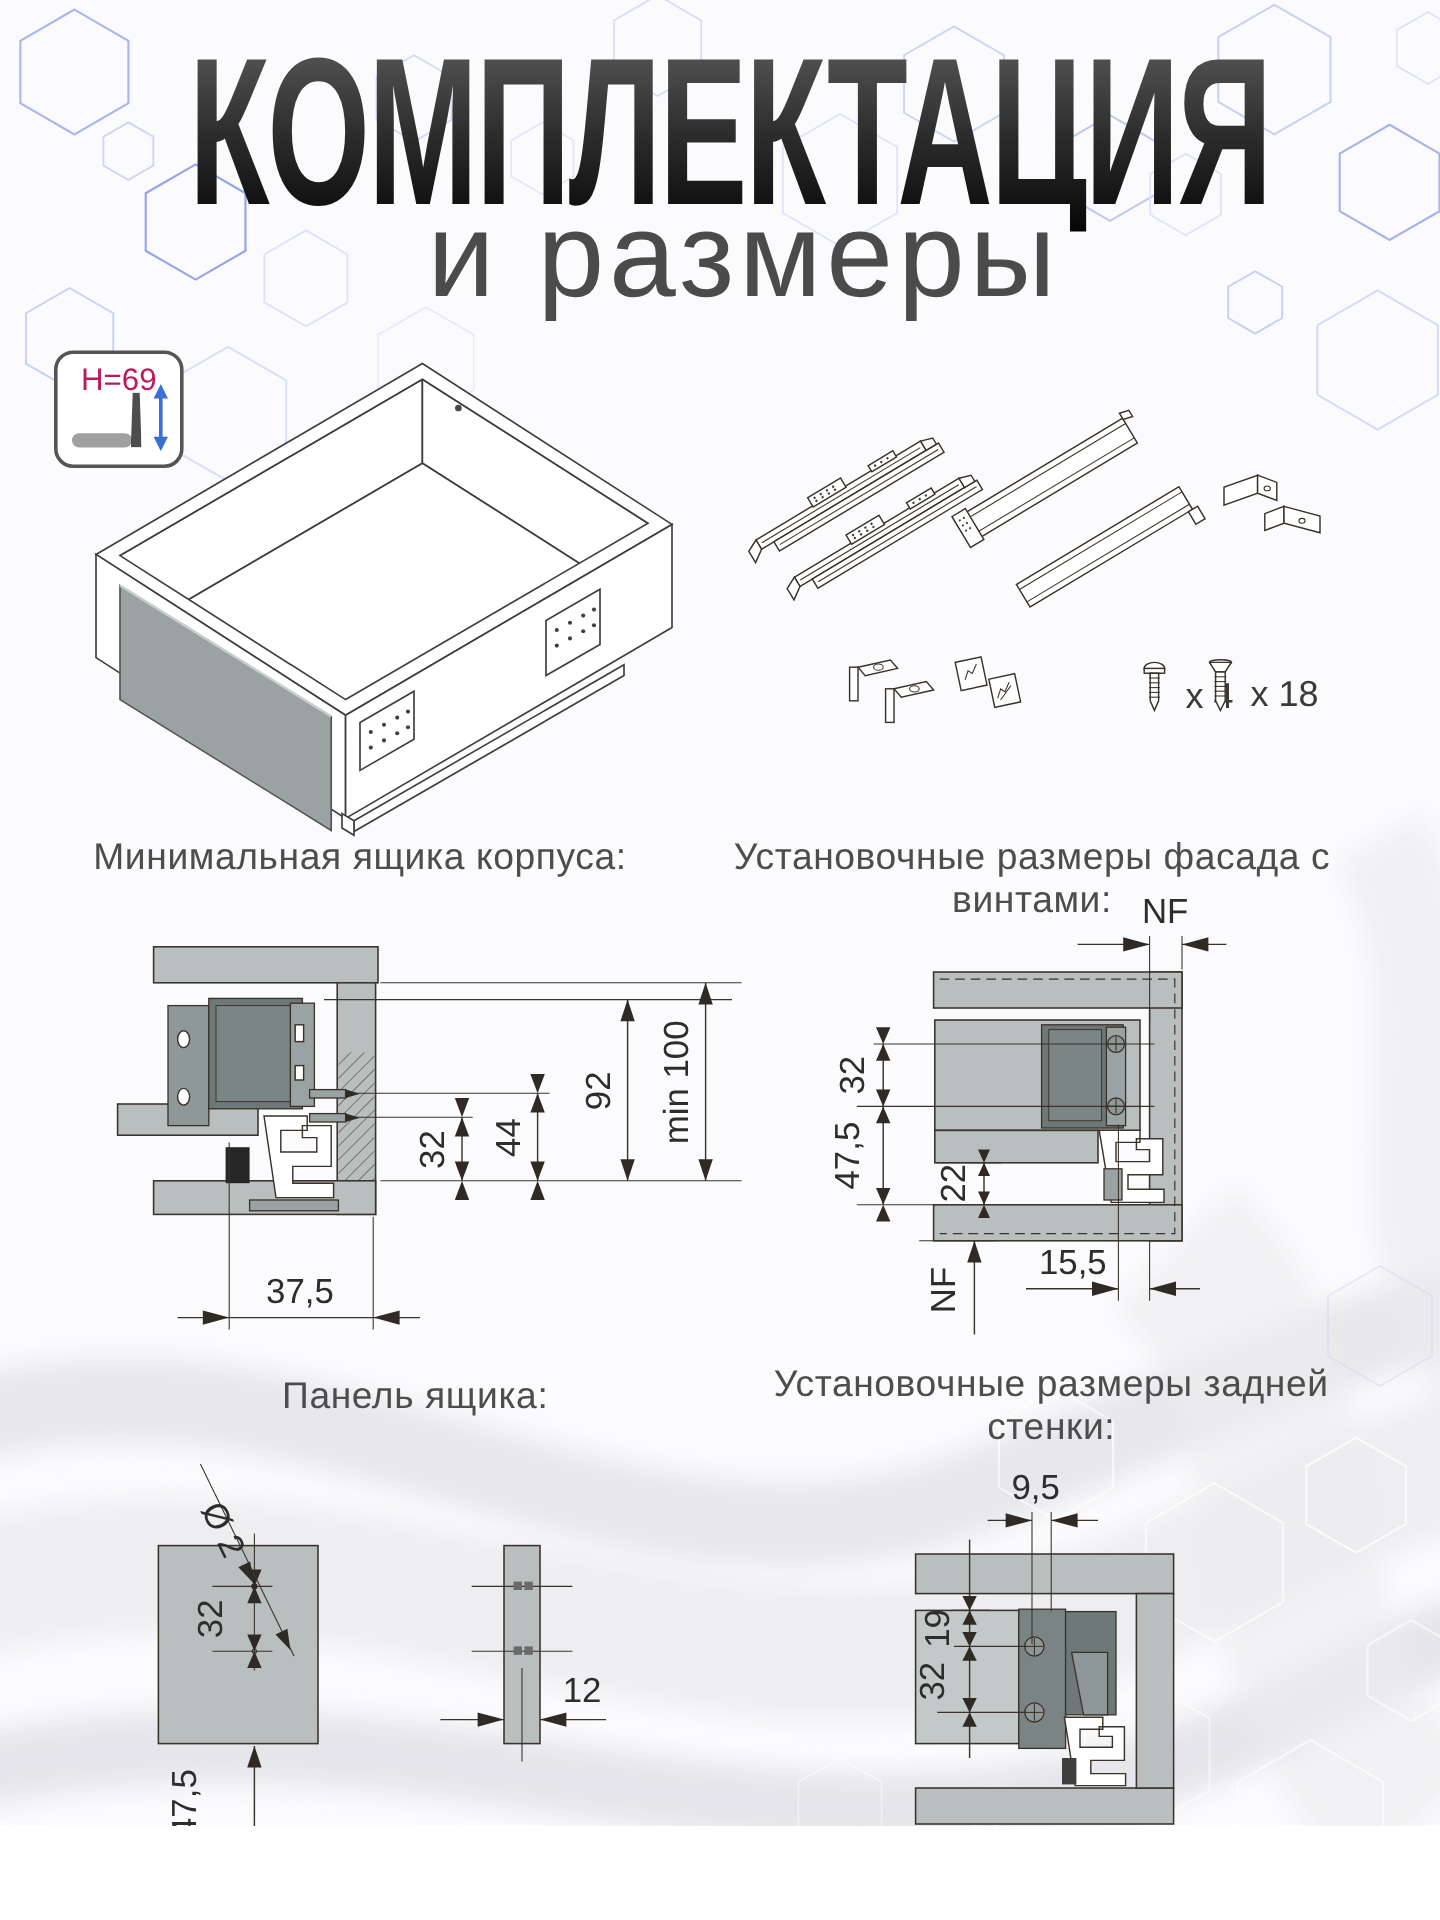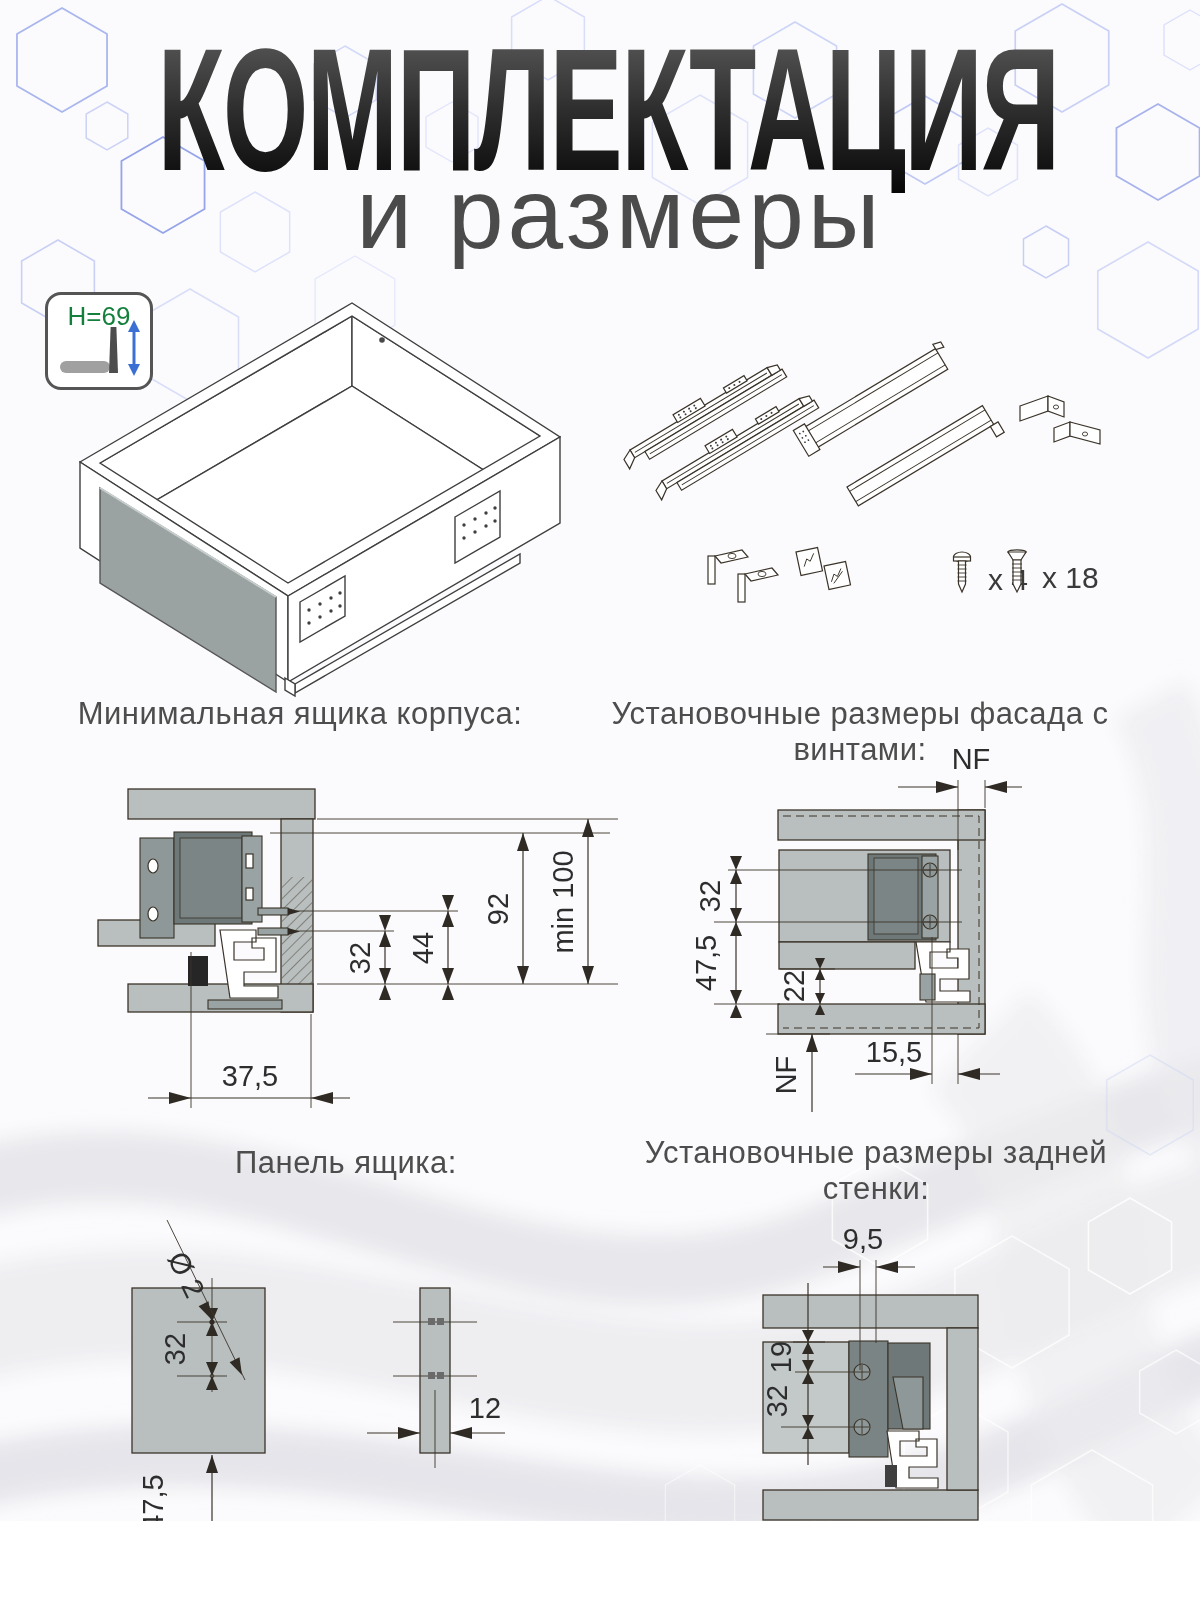--- a/index.html
+++ b/index.html
@@ -6,21 +6,21 @@
   .page{position:relative;width:1200px;height:1521px;overflow:hidden;
         background:#fbfbfd;font-family:"Liberation Sans",sans-serif;}
   .layer{position:absolute;left:0;top:0;}
   .abs{position:absolute;}
   .heading{position:absolute;text-align:center;font-size:31px;color:#4d4d4d;
            letter-spacing:0.5px;}
   .subtitle{position:absolute;left:0;right:0;text-align:center;top:156px;
             font-size:100px;color:#4b4b4b;letter-spacing:4px;padding-left:40px;}
   .badge{position:absolute;left:45px;top:292px;width:108px;height:98px;
          background:#fff;border:3px solid #555;border-radius:16px;box-sizing:border-box;}
-  .badge .lbl{display:block;text-align:center;margin-top:6px;font-size:26px;color:#15803d;}
+  .badge .lbl{display:block;text-align:center;margin-top:6px;font-size:26px;color:#be185d;}
   .badge .bar-h{position:absolute;left:12px;bottom:14px;width:50px;height:12px;
                 background:#a0a0a0;border-radius:6px;}
   .badge .bar-v{position:absolute;left:61px;bottom:14px;width:9px;height:46px;
                 background:#4d4d4d;clip-path:polygon(18% 0,82% 0,100% 100%,0 100%);}
   .ln{stroke:#3a3329;stroke-width:1.2;fill:none;}
   .thin{stroke:#3a3329;stroke-width:0.9;fill:none;}
   .dash{stroke:#3a3329;stroke-width:1;stroke-dasharray:8 5;fill:none;}
   .fill-panel{fill:#b9bfbf;stroke:#3a3329;stroke-width:1.3;}
   .fill-panel2{fill:#c3c8c8;stroke:#3a3329;stroke-width:1.3;}
   .fill-mid{fill:#8f9898;stroke:#3a3329;stroke-width:1.1;}

